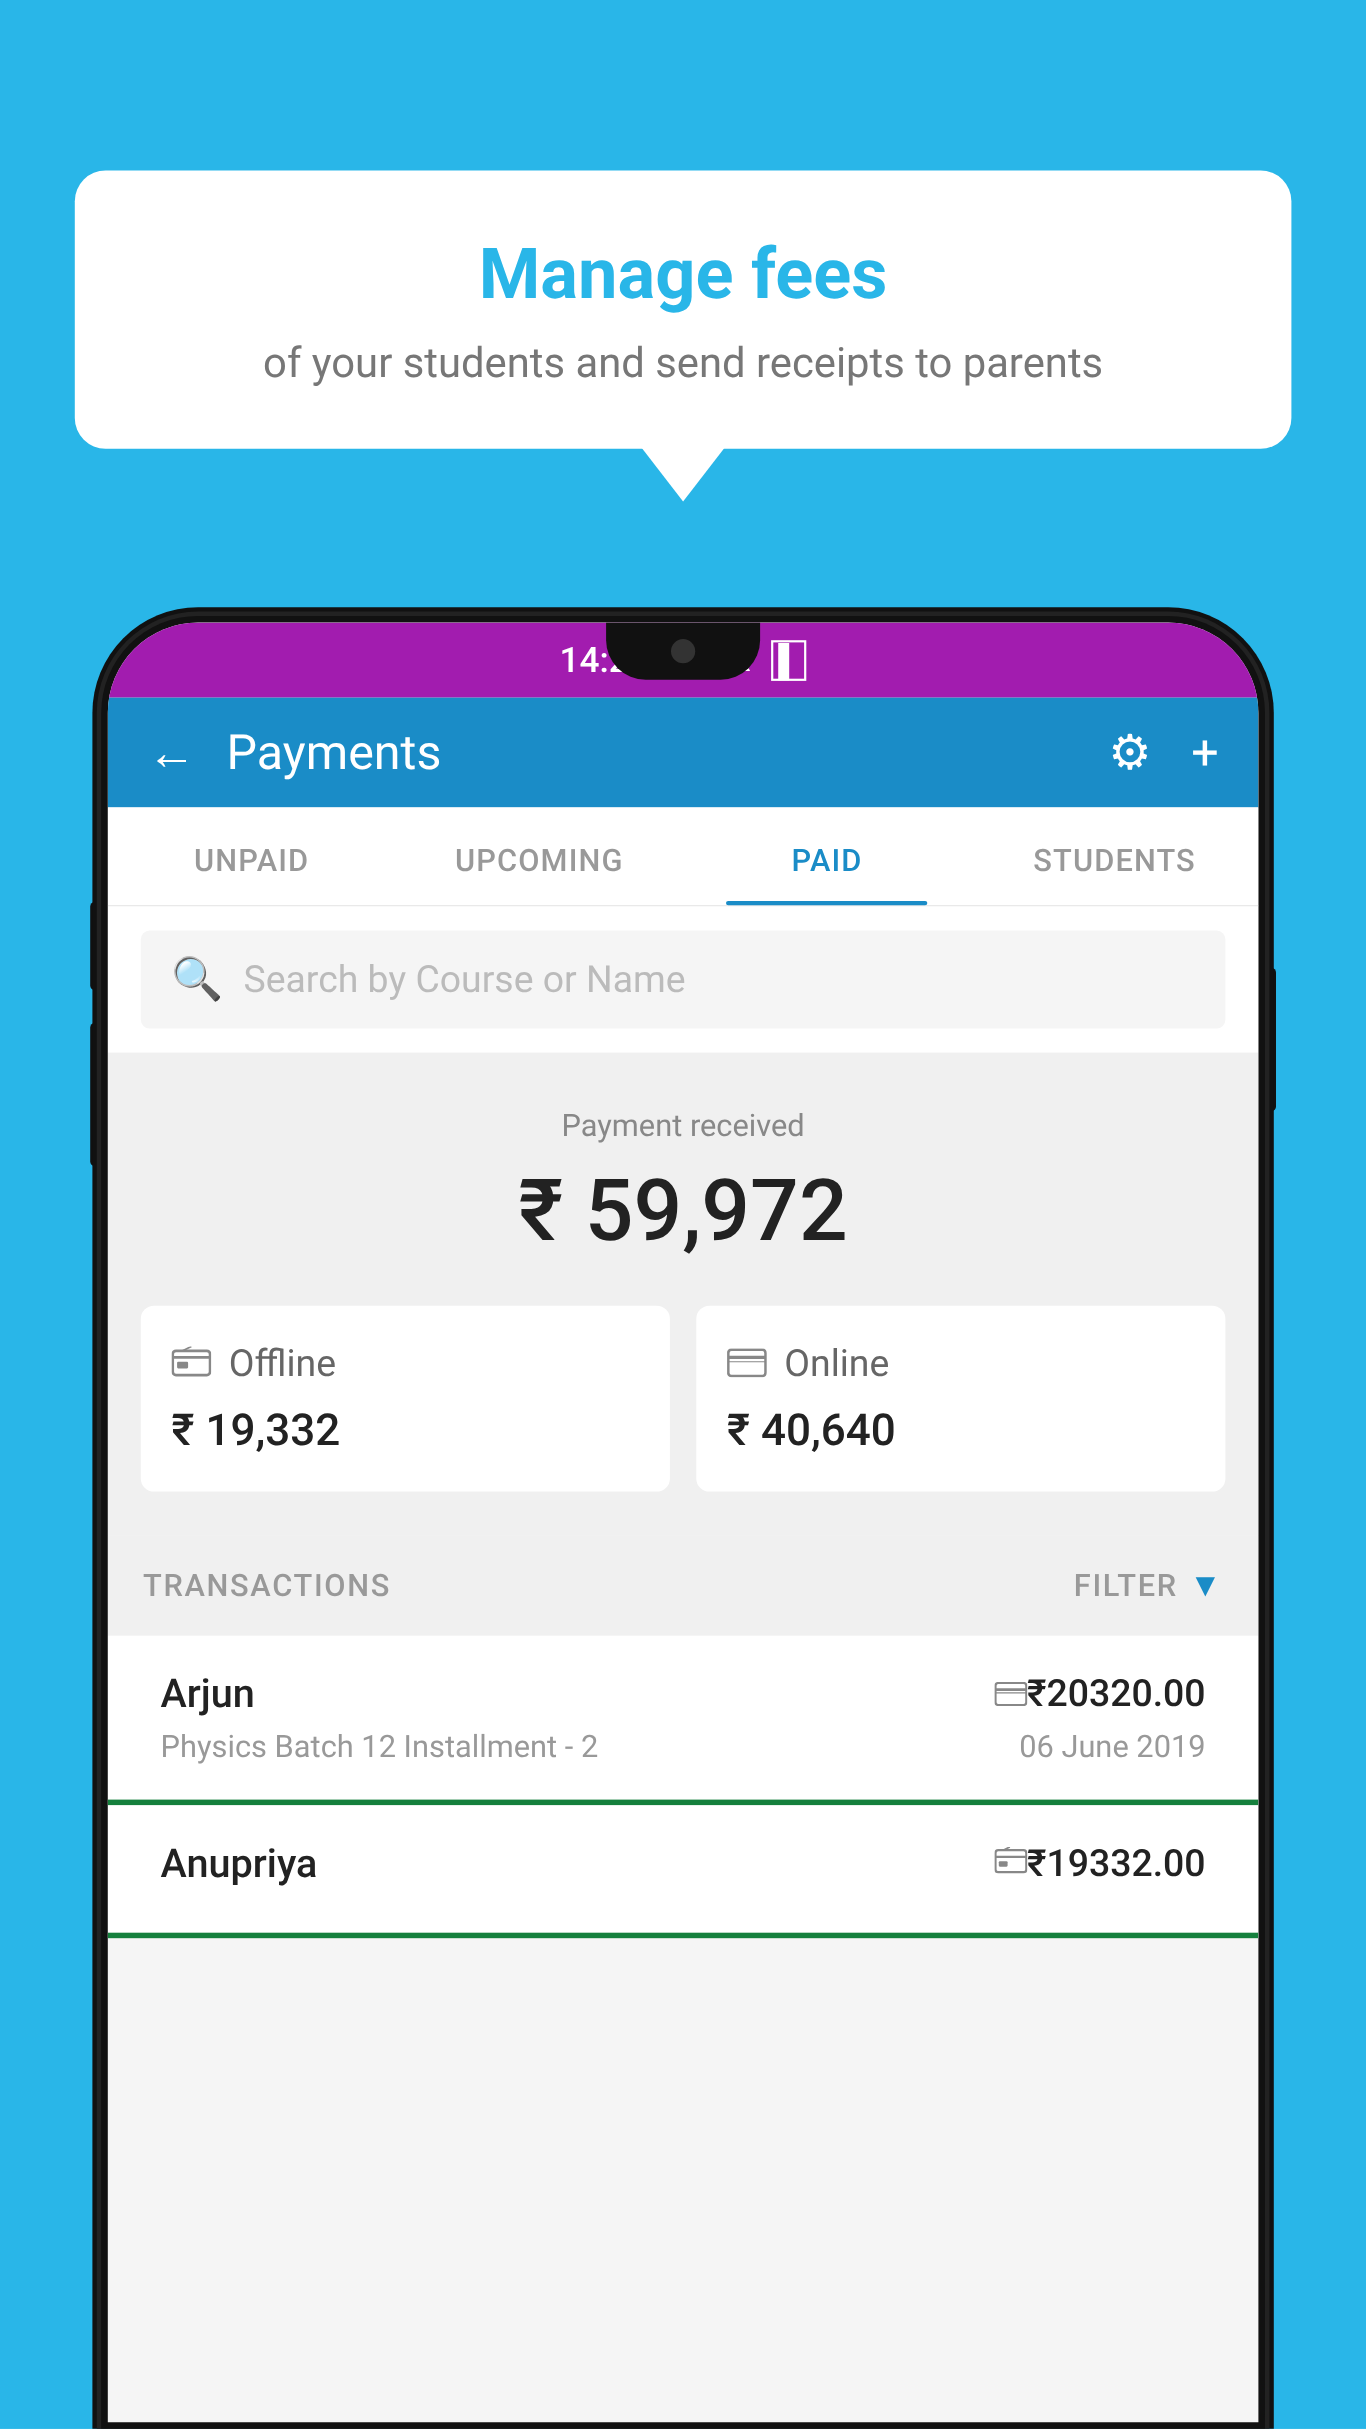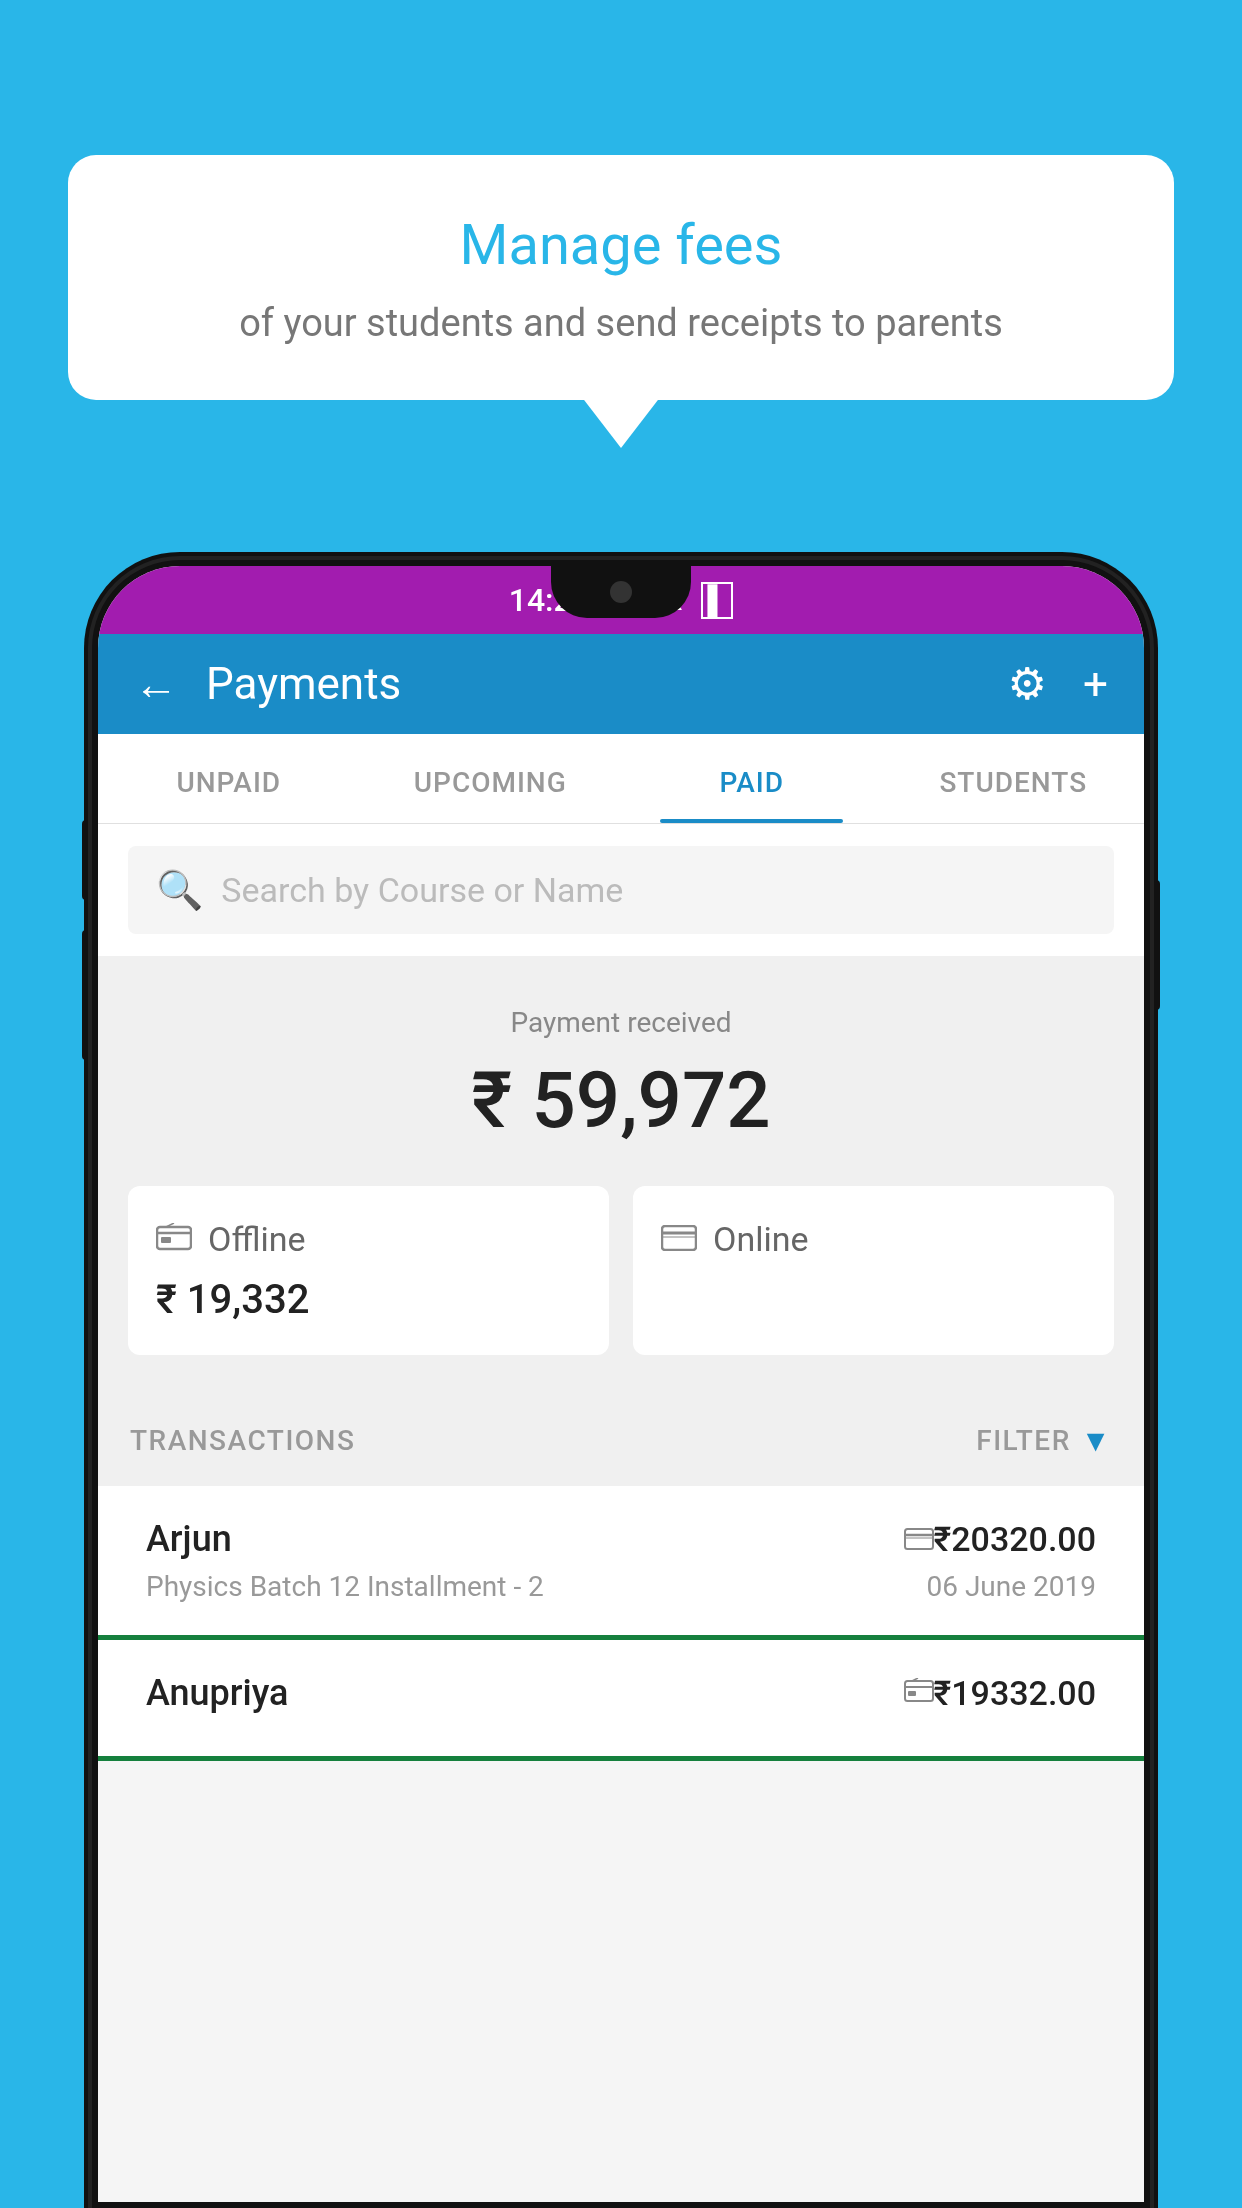--- a/index.html
+++ b/index.html
@@ -32,22 +32,22 @@
       left: 50%;
       transform: translateX(-50%);
       width: 0;
       height: 0;
       border-left: 40px solid transparent;
       border-right: 40px solid transparent;
       border-top: 52px solid white;
     }
 
     .bubble-title {
-      font-size: 56px;
-      font-weight: 400;
+      font-size: 64px;
+      font-weight: 700;
       color: #29b6e8;
       line-height: 1.1;
       margin-bottom: 24px;
     }
 
     .bubble-subtitle {
       font-size: 38px;
       color: #777;
       font-weight: 400;
     }
@@ -459,20 +459,21 @@
           <div class="card-top">
             <span class="card-icon">
               <svg width="36" height="26" viewBox="0 0 36 26" fill="none">
                 <rect x="1" y="1" width="34" height="24" rx="3" stroke="#888" stroke-width="2.5" fill="none"></rect>
                 <line x1="1" y1="8" x2="35" y2="8" stroke="#888" stroke-width="3"></line>
                 <line x1="1" y1="12" x2="35" y2="12" stroke="#888" stroke-width="1"></line>
               </svg>
             </span>
             <span class="card-label">Online</span>
           </div>
+          <div class="card-amount">₹ 40,640</div>
         </div>
       </div>
     </div>
 
     <div class="transactions-header">
       <span class="transactions-label">TRANSACTIONS</span>
       <div class="filter-btn">
         <span>FILTER</span>
         <span class="filter-icon">▼</span>
       </div>

